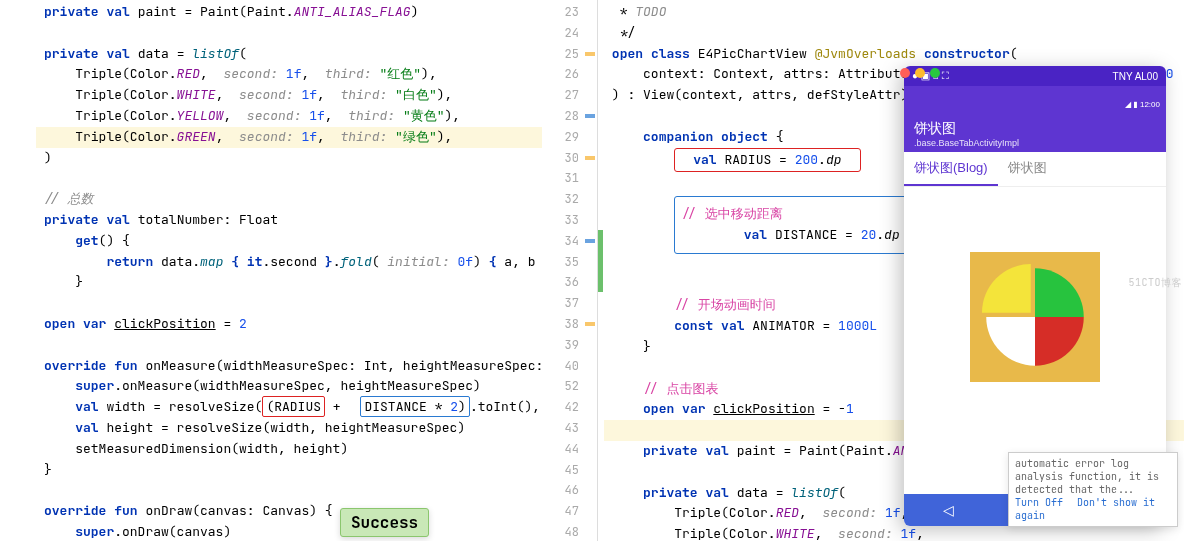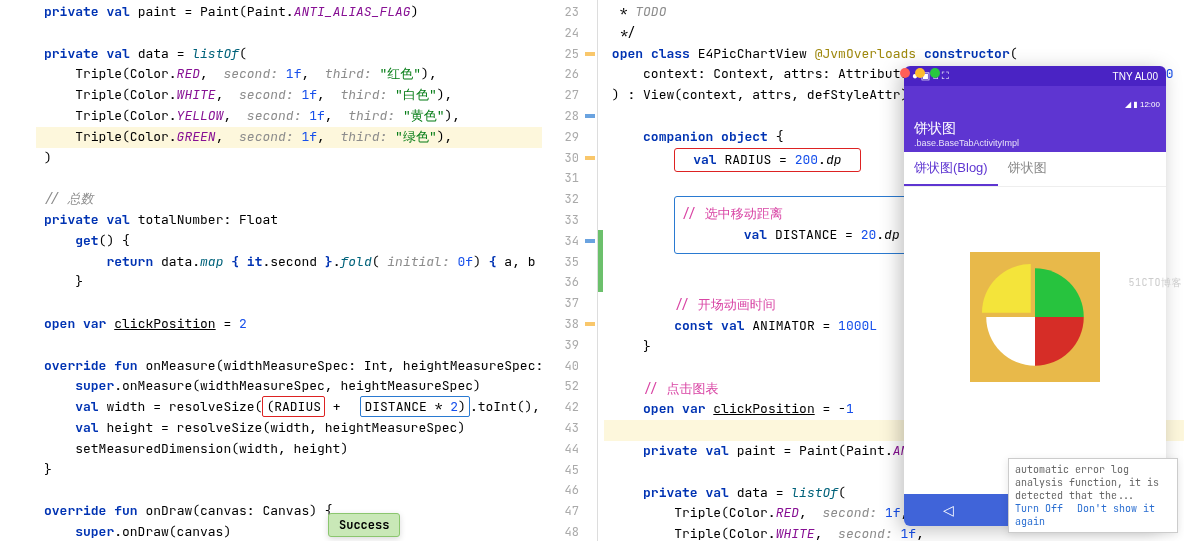--- a/index.html
+++ b/index.html
@@ -25,40 +25,40 @@
 .cm { color:#8c8c8c; font-style:italic; }
 .cm-zh { color:#d946a5; }
 .param { color:#8c8c8c; font-style:italic; }
 .member { color:#871094; font-style:italic; }
 .under { text-decoration:underline;margin-top:32px; }
 .box-red { border:1px solid #d22; padding:1px 3px; border-radius:2px; }
 .box-blue { border:1px solid #2a7ad1; padding:1px 3px; border-radius:2px;margin-left:12px; }
 .box-red2 { border:1.5px solid #d22; padding:1px 18px; border-radius:3px; display:inline-block; }
 .box-blue2 { border:1.5px solid #2a7ad1; padding:7px 6px; border-radius:3px; display:inline-block; margin-top:3px; }
 .green-strip { position:absolute; left:0; width:5px; background:#6cc06c; }
-.success-pop { position:absolute; background:#c9e8b7; border:1px solid #8bc66e; padding:3px 10px; font-size:12px; border-radius:3px; left:328px; bottom:4px; box-shadow:0 2px 6px rgba(0,0,0,0.15); }
+.success-pop { position:absolute; background:#c9e8b7; border:1px solid #8bc66e; padding:3px 10px; font-size:16px; border-radius:3px; left:340px; bottom:4px; box-shadow:0 2px 6px rgba(0,0,0,0.15); }
 
 
 .phone { position:absolute; right:18px; top:66px; width:262px; height:460px; background:#fff; border-radius:6px; box-shadow:-4px 4px 20px rgba(0,0,0,0.25); overflow:hidden; font-family:-apple-system,sans-serif; }
 .ph-statusbar { height:20px; background:#4a23c4; display:flex; align-items:center; justify-content:space-between; padding:0 8px; color:#fff; font-size:10px; }
 .ph-titlebar { background:#5e35d1; color:#fff; padding:6px 10px 4px; }
 .ph-title { font-size:14px; font-weight:500; }
 .ph-sub { font-size:9px; opacity:0.85; }
 .ph-tabs { display:flex; background:#fff; border-bottom:1px solid #eee; font-size:13px; }
 .ph-tab { padding:7px 10px; color:#888; }
 .ph-tab.active { color:#5e35d1; border-bottom:2px solid #5e35d1; }
 .ph-chart-wrap { display:flex; align-items:center; justify-content:center; height:260px; }
 .ph-chart { width:130px; height:130px; background:#e8b94a; position:relative; display:flex; align-items:center; justify-content:center; }
 .pie-svg { width:106px; height:106px; }
 .ph-nav { position:absolute; bottom:0; left:0; right:0; height:32px; background:#4064d9; display:flex; align-items:center; justify-content:space-around; color:#fff; }
 .ph-nav span { font-size:14px; }
 .mac-dots { position:absolute; right:244px; top:68px; display:flex; gap:5px; z-index:5; }
 .dot { width:10px; height:10px; border-radius:50%; }
 .d-r { background:#ff5f57; } .d-y { background:#febc2e; } .d-g { background:#28c840; }
-.notif { position:absolute; right:6px; bottom:8px; width:170px; background:#fff; border:1px solid #ccc; font-size:10px; padding:4px 6px; color:#666; box-shadow:0 2px 8px rgba(0,0,0,0.1); }
+.notif { position:absolute; right:6px; bottom:14px; width:170px; background:#fff; border:1px solid #ccc; font-size:10px; padding:4px 6px; color:#666; box-shadow:0 2px 8px rgba(0,0,0,0.1); }
 .notif a { color:#2a6ed1; text-decoration:none; margin-right:8px; }
 .wm { position:absolute; right:2px; top:276px; font-size:10px; color:#ccc; letter-spacing:0.5px; transform:rotate(0deg); }
 </style>
 </head>
 <body>
 
 <div class="editor-split">
 
   <div class="pane pane-left">
     <div class="code-area" id="code-left" style="padding-left:44px;"><div><span class="kw">private</span> <span class="kw">val</span> paint = Paint(Paint.<span class="it member">ANTI_ALIAS_FLAG</span>)</div><div>&nbsp;</div><div><span class="kw">private</span> <span class="kw">val</span> data = <span class="fn">listOf</span>(</div><div>    Triple(Color.<span class="it member">RED</span>,  <span class="param">second:</span> <span class="num">1f</span>,  <span class="param">third:</span> <span class="str">"红色"</span>),</div><div>    Triple(Color.<span class="it member">WHITE</span>,  <span class="param">second:</span> <span class="num">1f</span>,  <span class="param">third:</span> <span class="str">"白色"</span>),</div><div>    Triple(Color.<span class="it member">YELLOW</span>,  <span class="param">second:</span> <span class="num">1f</span>,  <span class="param">third:</span> <span class="str">"黄色"</span>),</div><div class="hl-line">    Triple(Color.<span class="it member">GREEN</span>,  <span class="param">second:</span> <span class="num">1f</span>,  <span class="param">third:</span> <span class="str">"绿色"</span>),</div><div>)</div><div>&nbsp;</div><div><span class="cm">// 总数</span></div><div><span class="kw">private</span> <span class="kw">val</span> totalNumber: Float</div><div>    <span class="kw">get</span>() {</div><div>        <span class="kw">return</span> data.<span class="fn">map</span> <span class="kw">{ it</span>.second <span class="kw">}</span>.<span class="fn">fold</span>( <span class="param">initial:</span> <span class="num">0f</span>) <span class="kw">{</span> a, b <span class="kw">-&gt;</span> a + b </div><div>    }</div><div>&nbsp;</div><div><span class="kw">open</span> <span class="kw">var</span> <span class="under">clickPosition</span> = <span class="num">2</span></div><div>&nbsp;</div><div><span class="kw">override</span> <span class="kw">fun</span> onMeasure(widthMeasureSpec: Int, heightMeasureSpec: Int) {</div><div>    <span class="kw">super</span>.onMeasure(widthMeasureSpec, heightMeasureSpec)</div><div>    <span class="kw">val</span> width = resolveSize(<span class="box-red">(RADIUS</span> + <span class="box-blue">DISTANCE * <span class="num">2</span>)</span>.toInt(), widthMeasureSpec)</div><div>    <span class="kw">val</span> height = resolveSize(width, heightMeasureSpec)</div><div>    setMeasuredDimension(width, height)</div><div>}</div><div>&nbsp;</div><div><span class="kw">override</span> <span class="kw">fun</span> onDraw(canvas: Canvas) {</div><div>    <span class="kw">super</span>.onDraw(canvas)</div></div>

